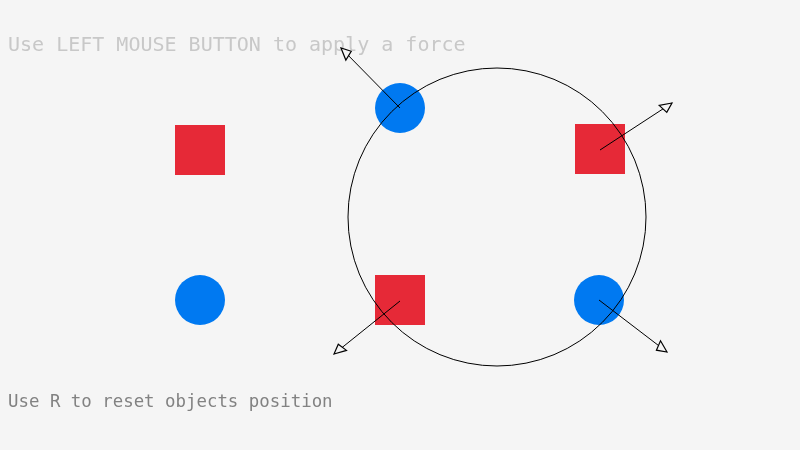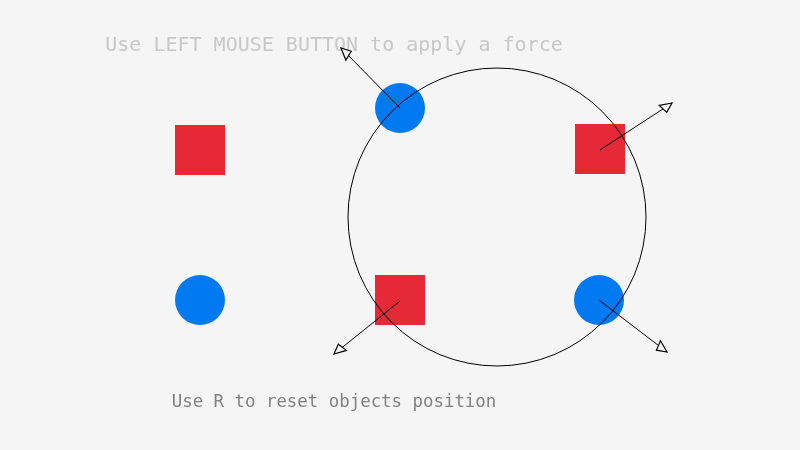--- a/index.html
+++ b/index.html
@@ -6,23 +6,23 @@
   body {
     width: 800px;
     height: 450px;
     position: relative;
     overflow: hidden;
     background: #f5f5f5;
     font-family: "DejaVu Sans Mono", monospace;
   }
   .instruction {
     position: absolute;
-    left: 0;
+    left: 8px;
     width: 668px;
-    text-align: center;
+    text-align: left;
     white-space: pre;
     letter-spacing: 0;
     user-select: none;
   }
   #top-instruction {
     top: 34px;
     font-size: 20px;
     line-height: 20px;
     color: #c8c8c8;
   }

